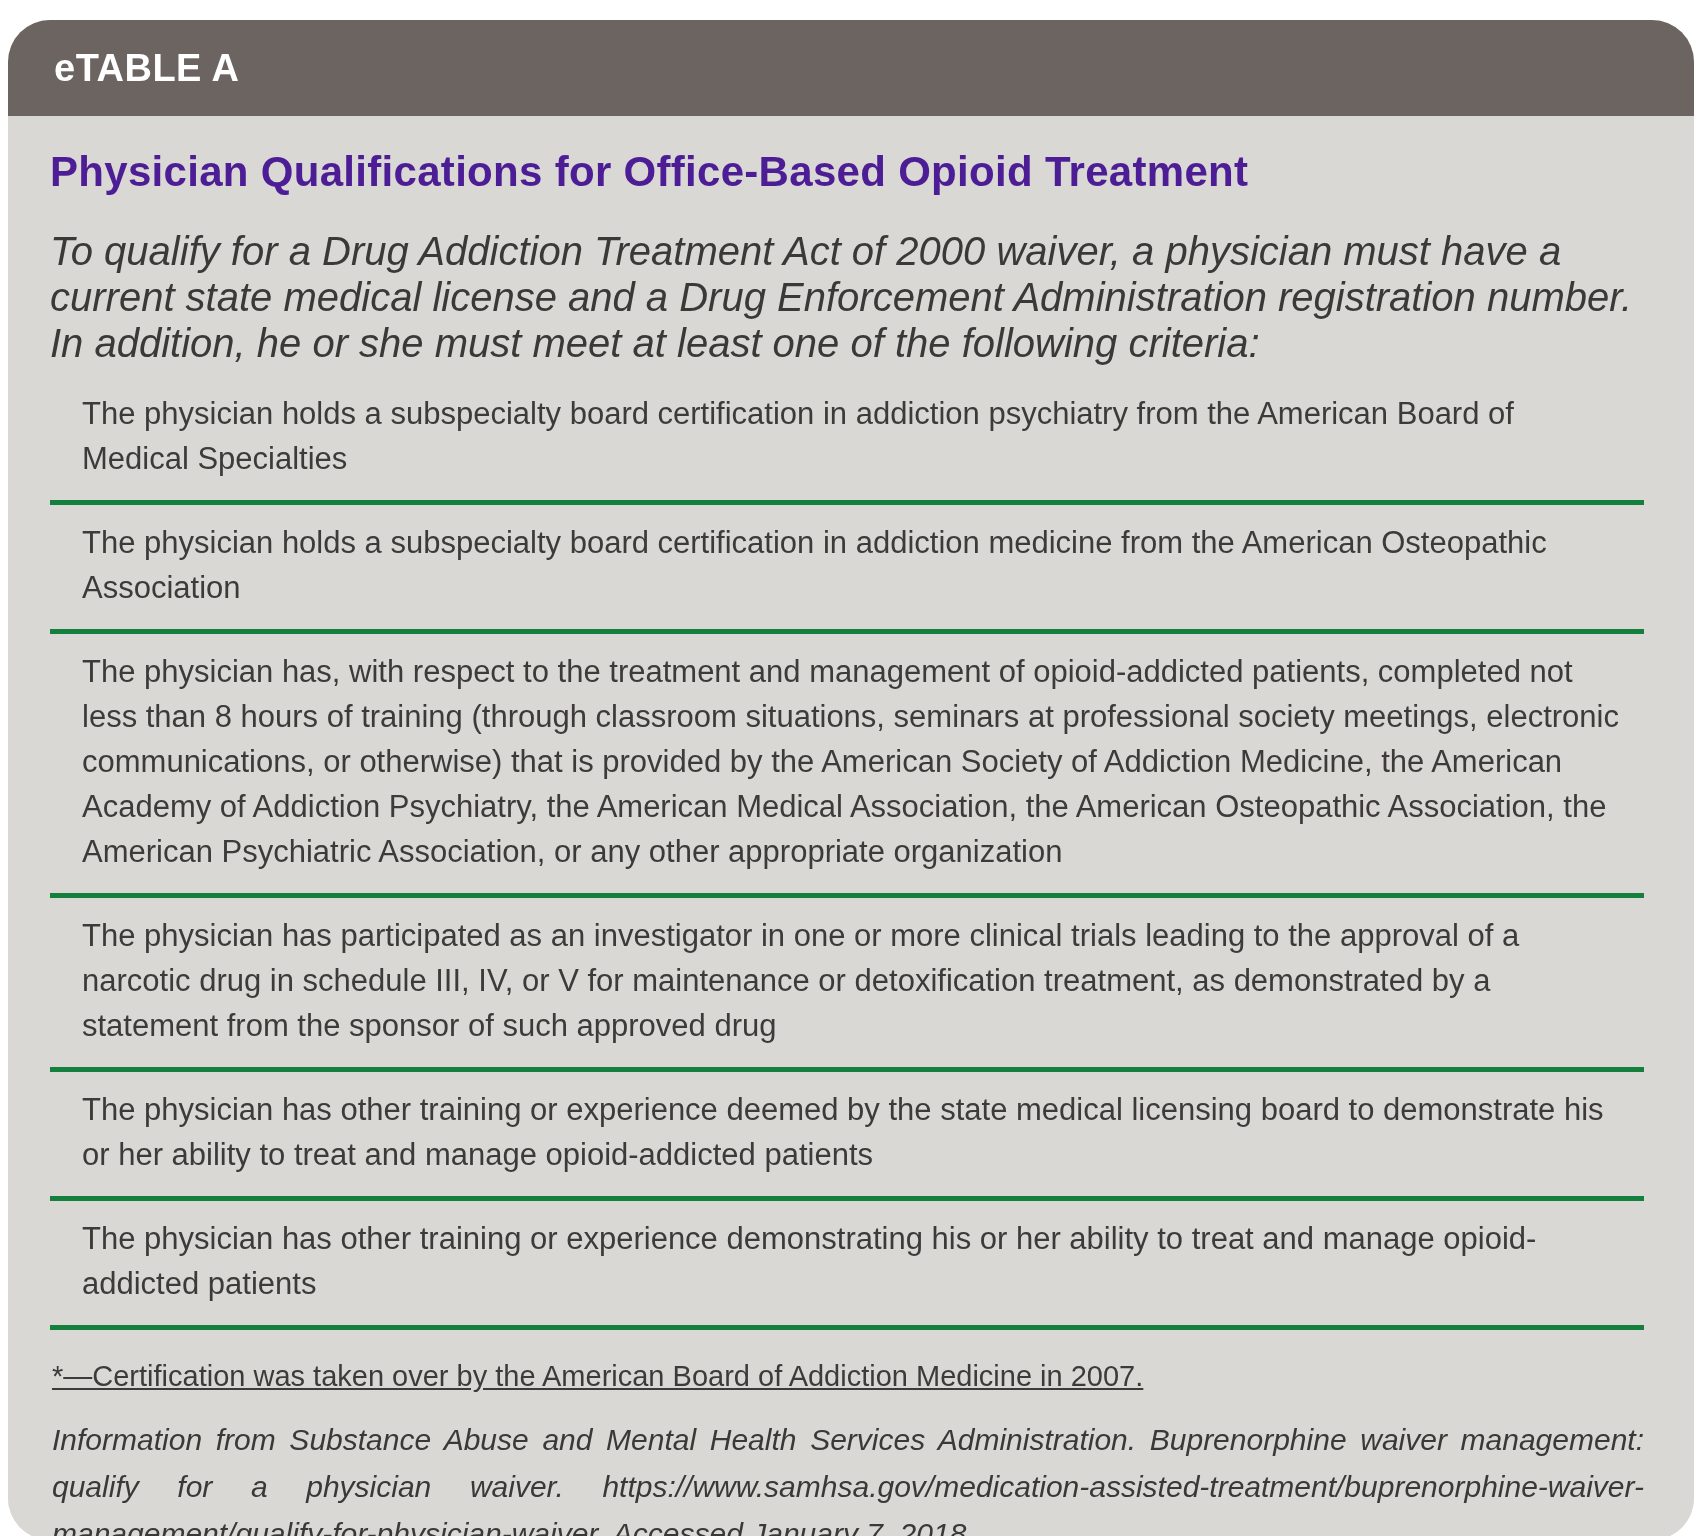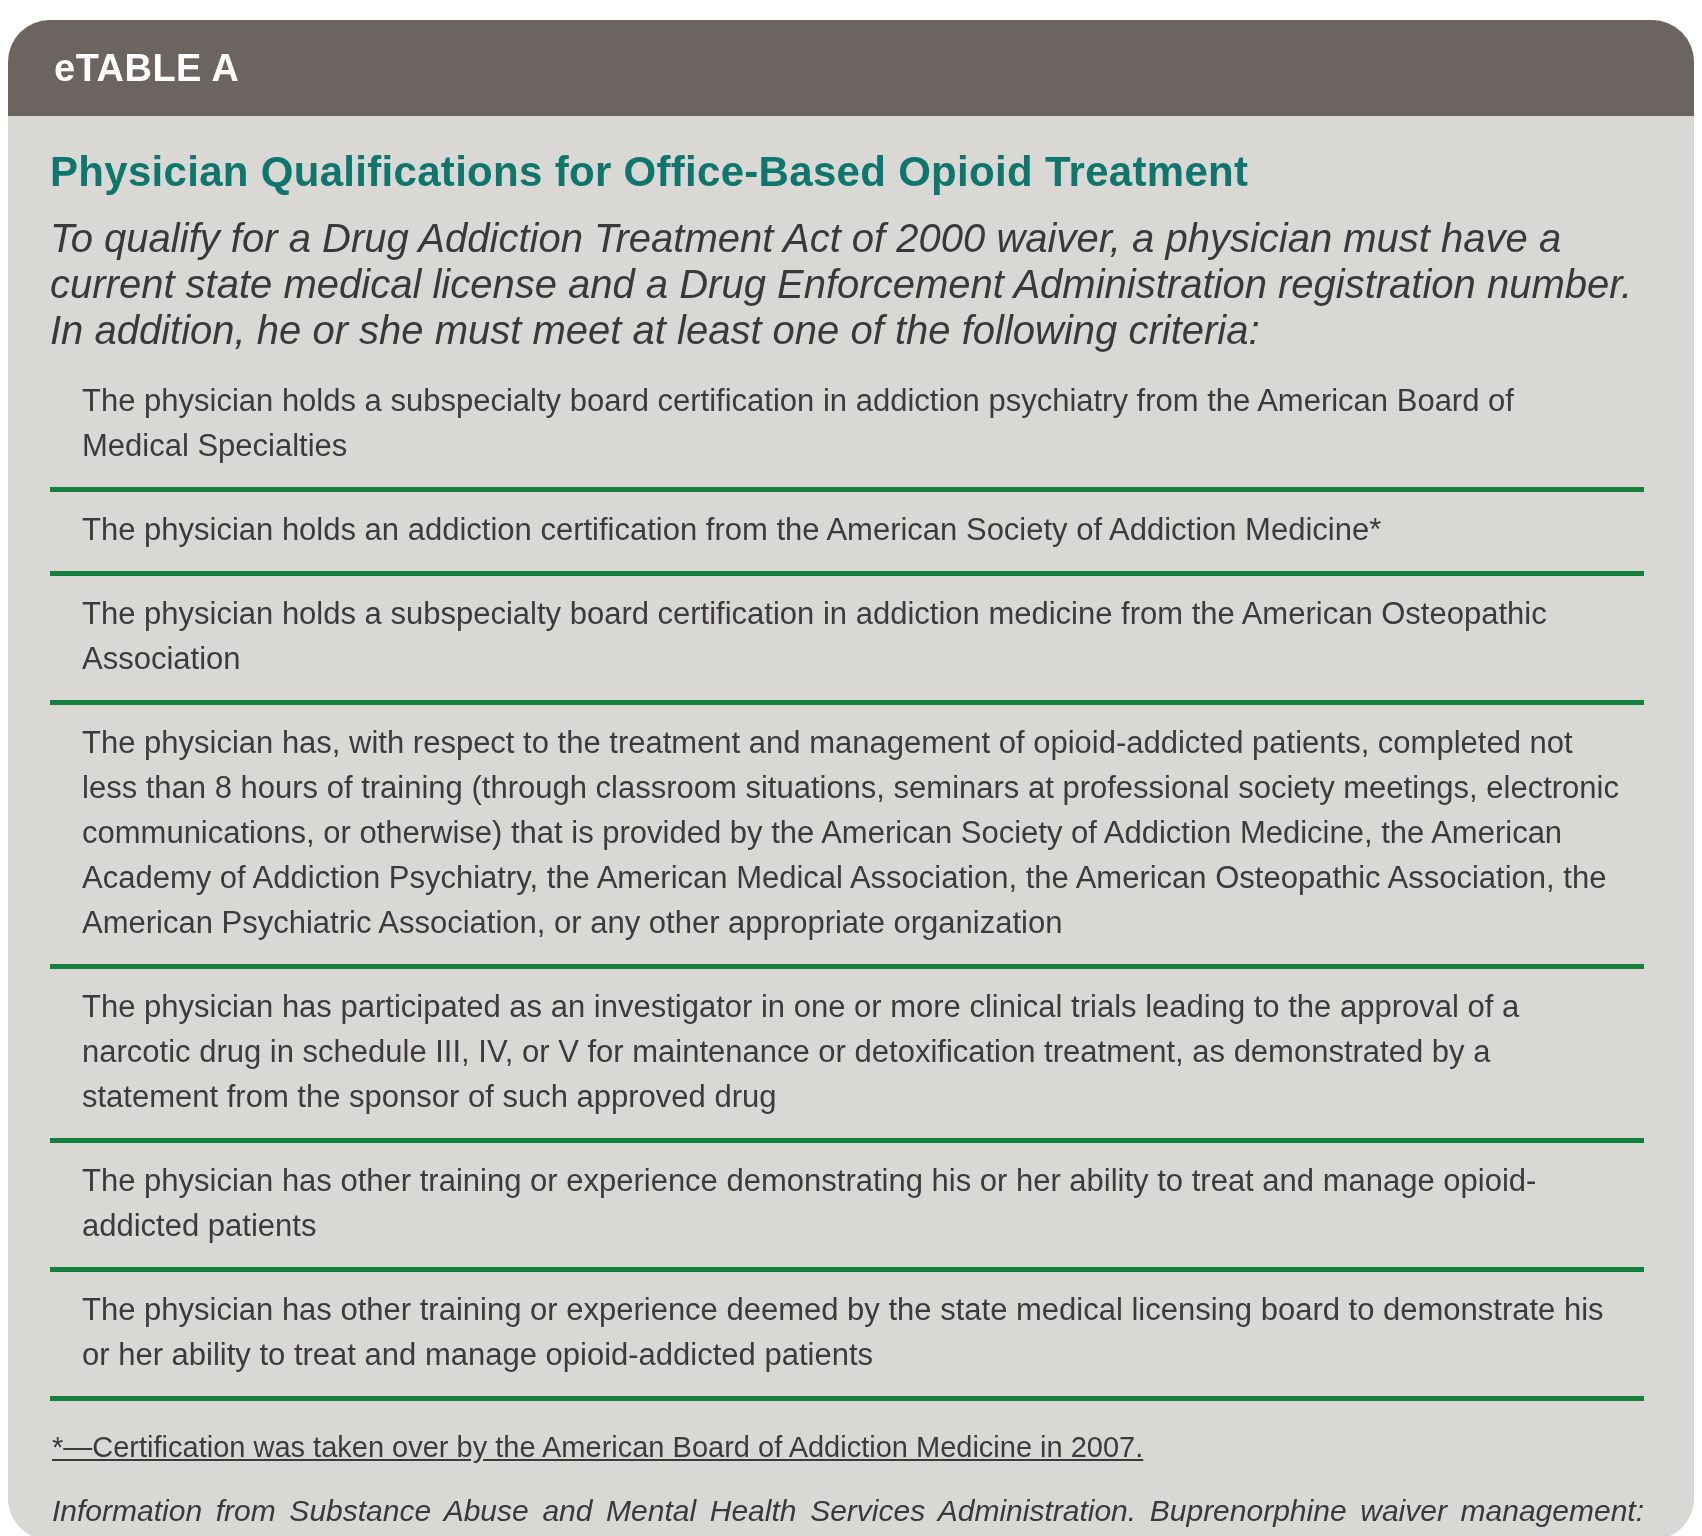--- a/index.html
+++ b/index.html
@@ -40,24 +40,24 @@
     font-weight: bold;
     letter-spacing: 0.5px;
   }
   .card-body {
     flex: 1 1 auto;
     background: #dad8d5;
     padding: 26px 50px 30px 42px;
     box-sizing: border-box;
   }
   .table-title {
-    color: #0f766e;
+    color: #4c1d95;
     font-size: 42px;
     font-weight: bold;
-    margin: 6px 0 19px 0;
+    margin: 6px 0 32px 0;
     letter-spacing: 0.3px;
   }
   .table-intro {
     font-style: italic;
     font-size: 40px;
     line-height: 46px;
     color: #3a3938;
     margin: 0 0 10px 0;
   }
   .rows {
@@ -99,26 +99,25 @@
     </div>
 
     <div class="card-body">
 
       <div class="table-title">Physician Qualifications for Office-Based Opioid Treatment</div>
 
       <div class="table-intro">To qualify for a Drug Addiction Treatment Act of 2000 waiver, a physician must have a current state medical license and a Drug Enforcement Administration registration number. In addition, he or she must meet at least one of the following criteria:</div>
 
       <div class="rows">
         <div class="criteria-row">The physician holds a subspecialty board certification in addiction psychiatry from the American Board of Medical Specialties</div>
-        <div class="criteria-row">The physician holds an addiction certification from the American Society of Addiction Medicine*</div>
         <div class="criteria-row">The physician holds a subspecialty board certification in addiction medicine from the American Osteopathic Association</div>
         <div class="criteria-row">The physician has, with respect to the treatment and management of opioid-addicted patients, completed not less than 8 hours of training (through classroom situations, seminars at professional society meetings, electronic communications, or otherwise) that is provided by the American Society of Addiction Medicine, the American Academy of Addiction Psychiatry, the American Medical Association, the American Osteopathic Association, the American Psychiatric Association, or any other appropriate organization</div>
         <div class="criteria-row">The physician has participated as an investigator in one or more clinical trials leading to the approval of a narcotic drug in schedule III, IV, or V for maintenance or detoxification treatment, as demonstrated by a statement from the sponsor of such approved drug</div>
+        <div class="criteria-row">The physician has other training or experience deemed by the state medical licensing board to demonstrate his or her ability to treat and manage opioid-addicted patients</div>
         <div class="criteria-row">The physician has other training or experience demonstrating his or her ability to treat and manage opioid-addicted patients</div>
-        <div class="criteria-row">The physician has other training or experience deemed by the state medical licensing board to demonstrate his or her ability to treat and manage opioid-addicted patients</div>
       </div>
 
       <div class="footnote">*—Certification was taken over by the American Board of Addiction Medicine in 2007.</div>
 
       <div class="source-note">Information from Substance Abuse and Mental Health Services Administration. Buprenorphine waiver management: qualify for a physician waiver. https://www.samhsa.gov/medication-assisted-treatment/buprenorphine-waiver-management/qualify-for-physician-waiver. Accessed January 7, 2018.</div>
 
     </div>
   </div>
 </div>
 

